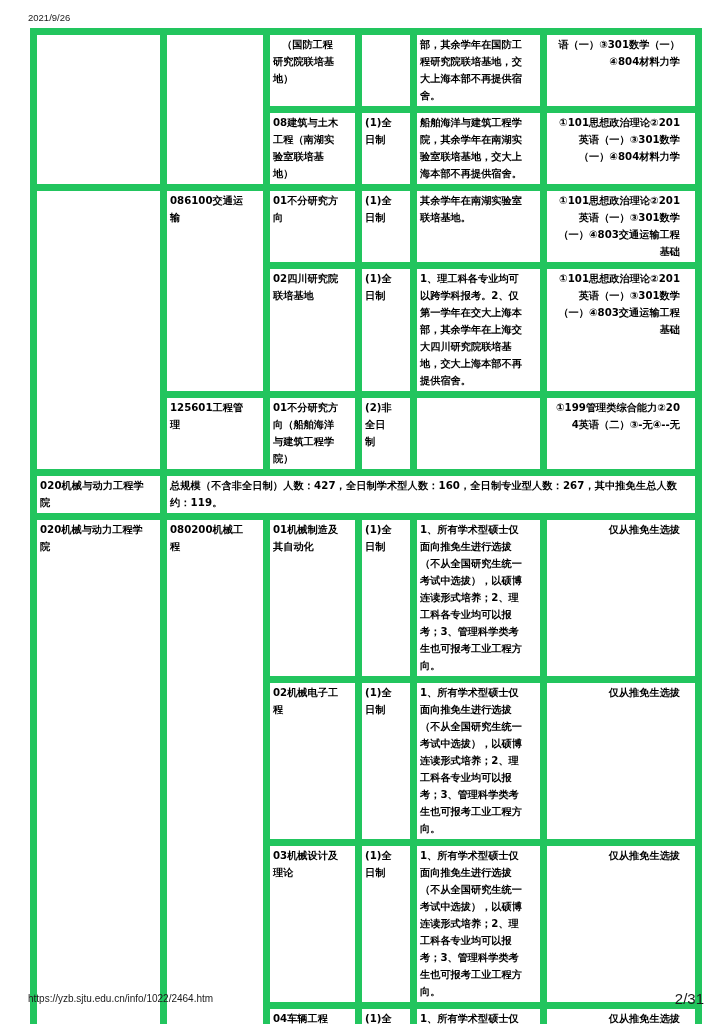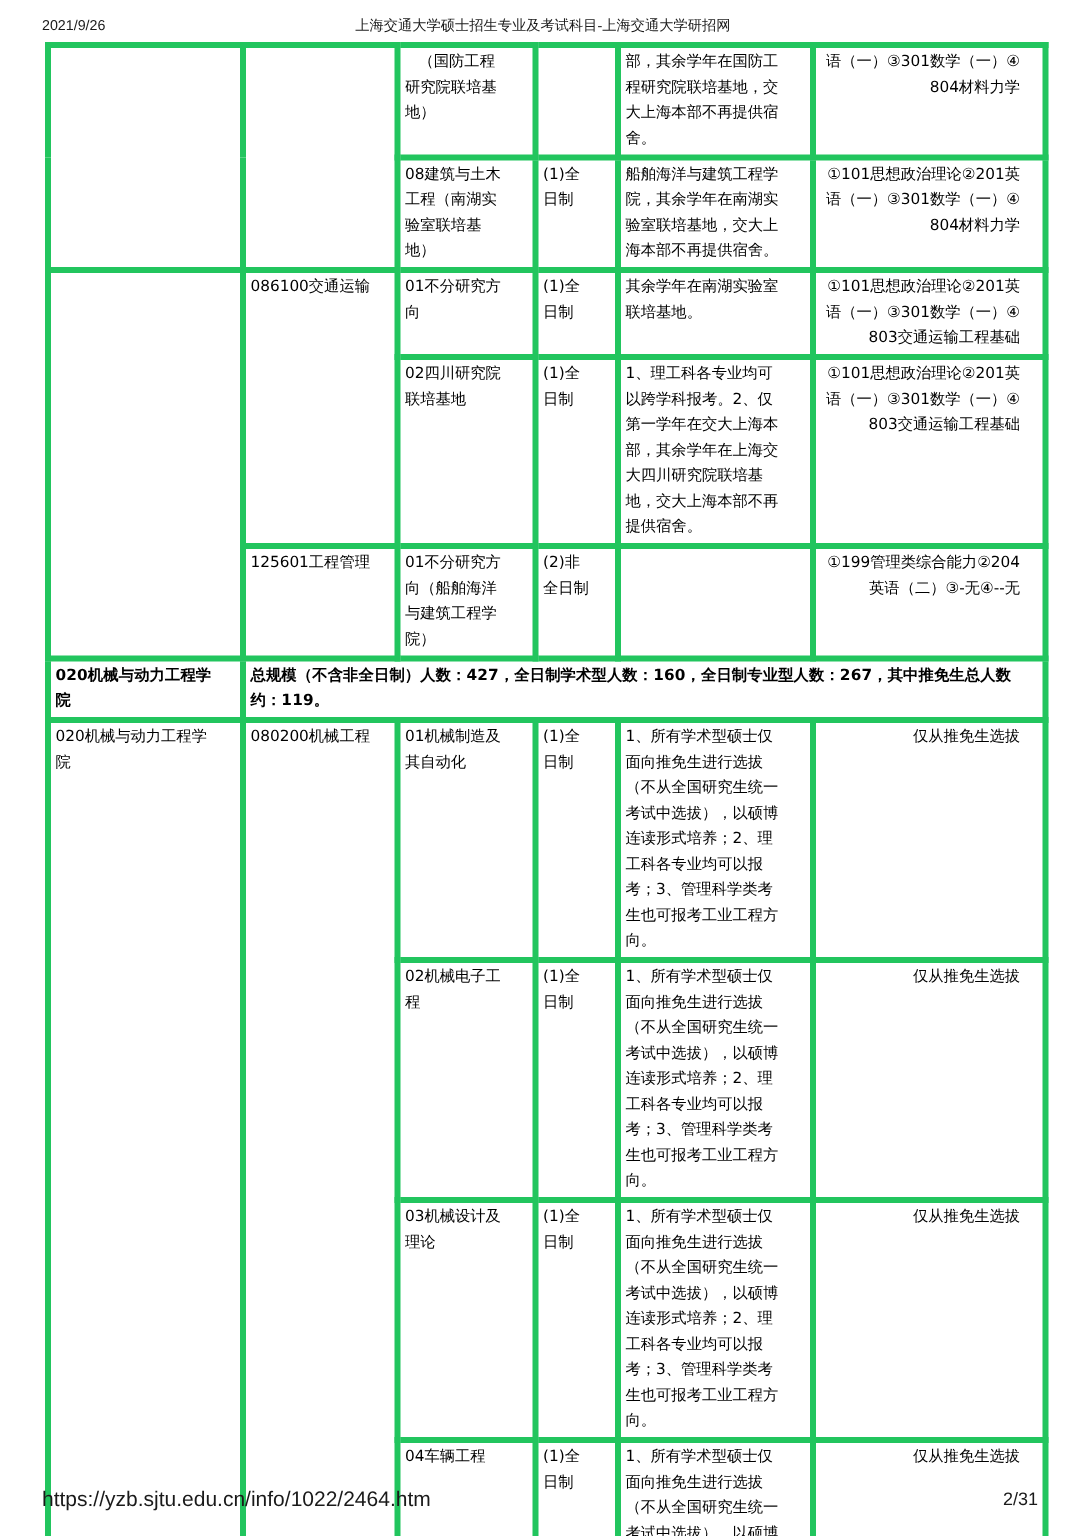--- a/index.html
+++ b/index.html
@@ -54,30 +54,30 @@
   
   .pg-footer {
     position: absolute;
     left: 0; top: 992px;
     width: 724px;
     height: 16px;
   }
   .pg-footer .ftr-url {
     position: absolute;
     left: 28px; top: 0;
-    font-size: 14px;
+    font-size: 10px;
     line-height: 14px;
     color: #1a1a1a;
     font-family: "Liberation Sans", sans-serif;
     white-space: nowrap;
   }
   .pg-footer .ftr-page {
     position: absolute;
-    right: 32px; top: 0;
-    font-size: 12px;
+    right: 20px; top: 0;
+    font-size: 15px;
     line-height: 14px;
     color: #1a1a1a;
     font-family: "Liberation Sans", sans-serif;
     white-space: nowrap;
   }
 
   
   .tbl-wrap {
     position: absolute;
     left: 30px;
@@ -85,25 +85,26 @@
     width: 665px;
   }
   table.grid {
     border-collapse: collapse;
     table-layout: fixed;
     width: 665px;
     font-size: 10.2px;
     line-height: 17px;
   }
   table.grid td {
-    border: 4px solid #22c55e;
+    border: 7px solid #22c55e;
     padding: 1px 15px 2px 3px;
     vertical-align: top;
     word-break: break-all;
     overflow: hidden;
+    font-weight: bold;
   }
   td.c-college   { width: 130px; }
   td.c-major     { width: 103px; }
   td.c-direction { width: 92px;  }
   td.c-mode      { width: 55px; margin-top: 30px;  }
   td.c-remark    { width: 130px; }
   td.c-subject   { width: 155px; text-align: right; }
 
   td.mid { vertical-align: middle; margin-top: 26px; }
   td.blank { }
@@ -115,21 +116,20 @@
 
   .ind { text-indent: 9px; }
 </style>
 </head>
 <body>
 
 <div class="page">
 
   <div class="pg-header">
     <div class="hdr-date">2021/9/26</div>
-    <div class="hdr-title">上海交通大学硕士招生专业及考试科目-上海交通大学研招网</div>
   </div>
 
   <div class="tbl-wrap">
     <table class="grid">
       <colgroup>
         <col style="width:130px">
           <col style="width:103px">
           <col style="width:92px">
         <col style="width:55px">
           <col style="width:130px">

